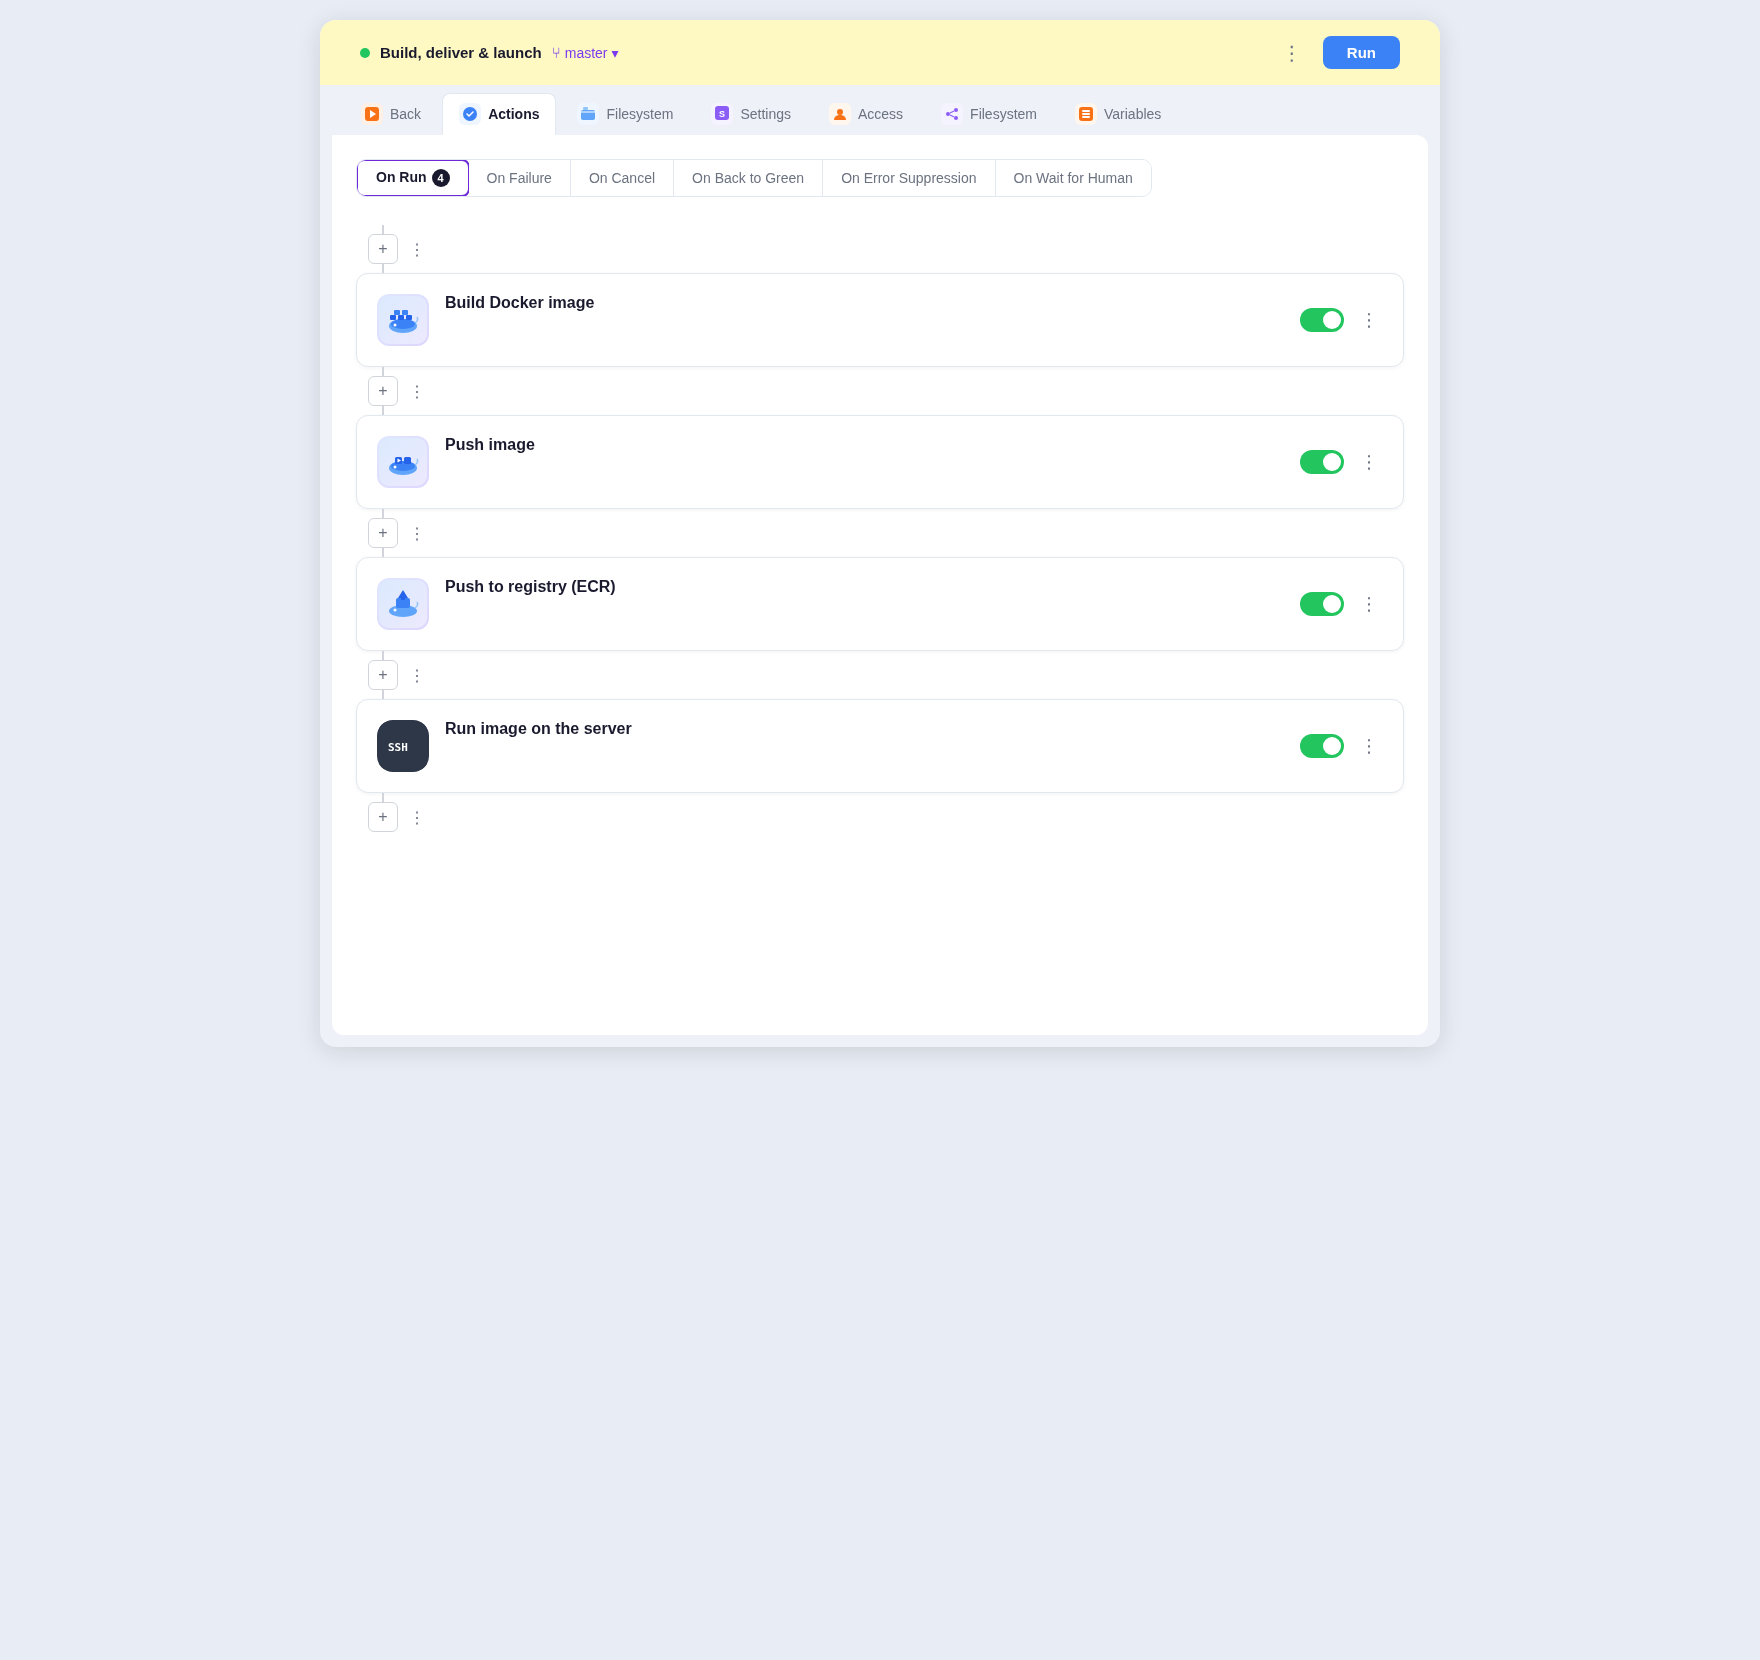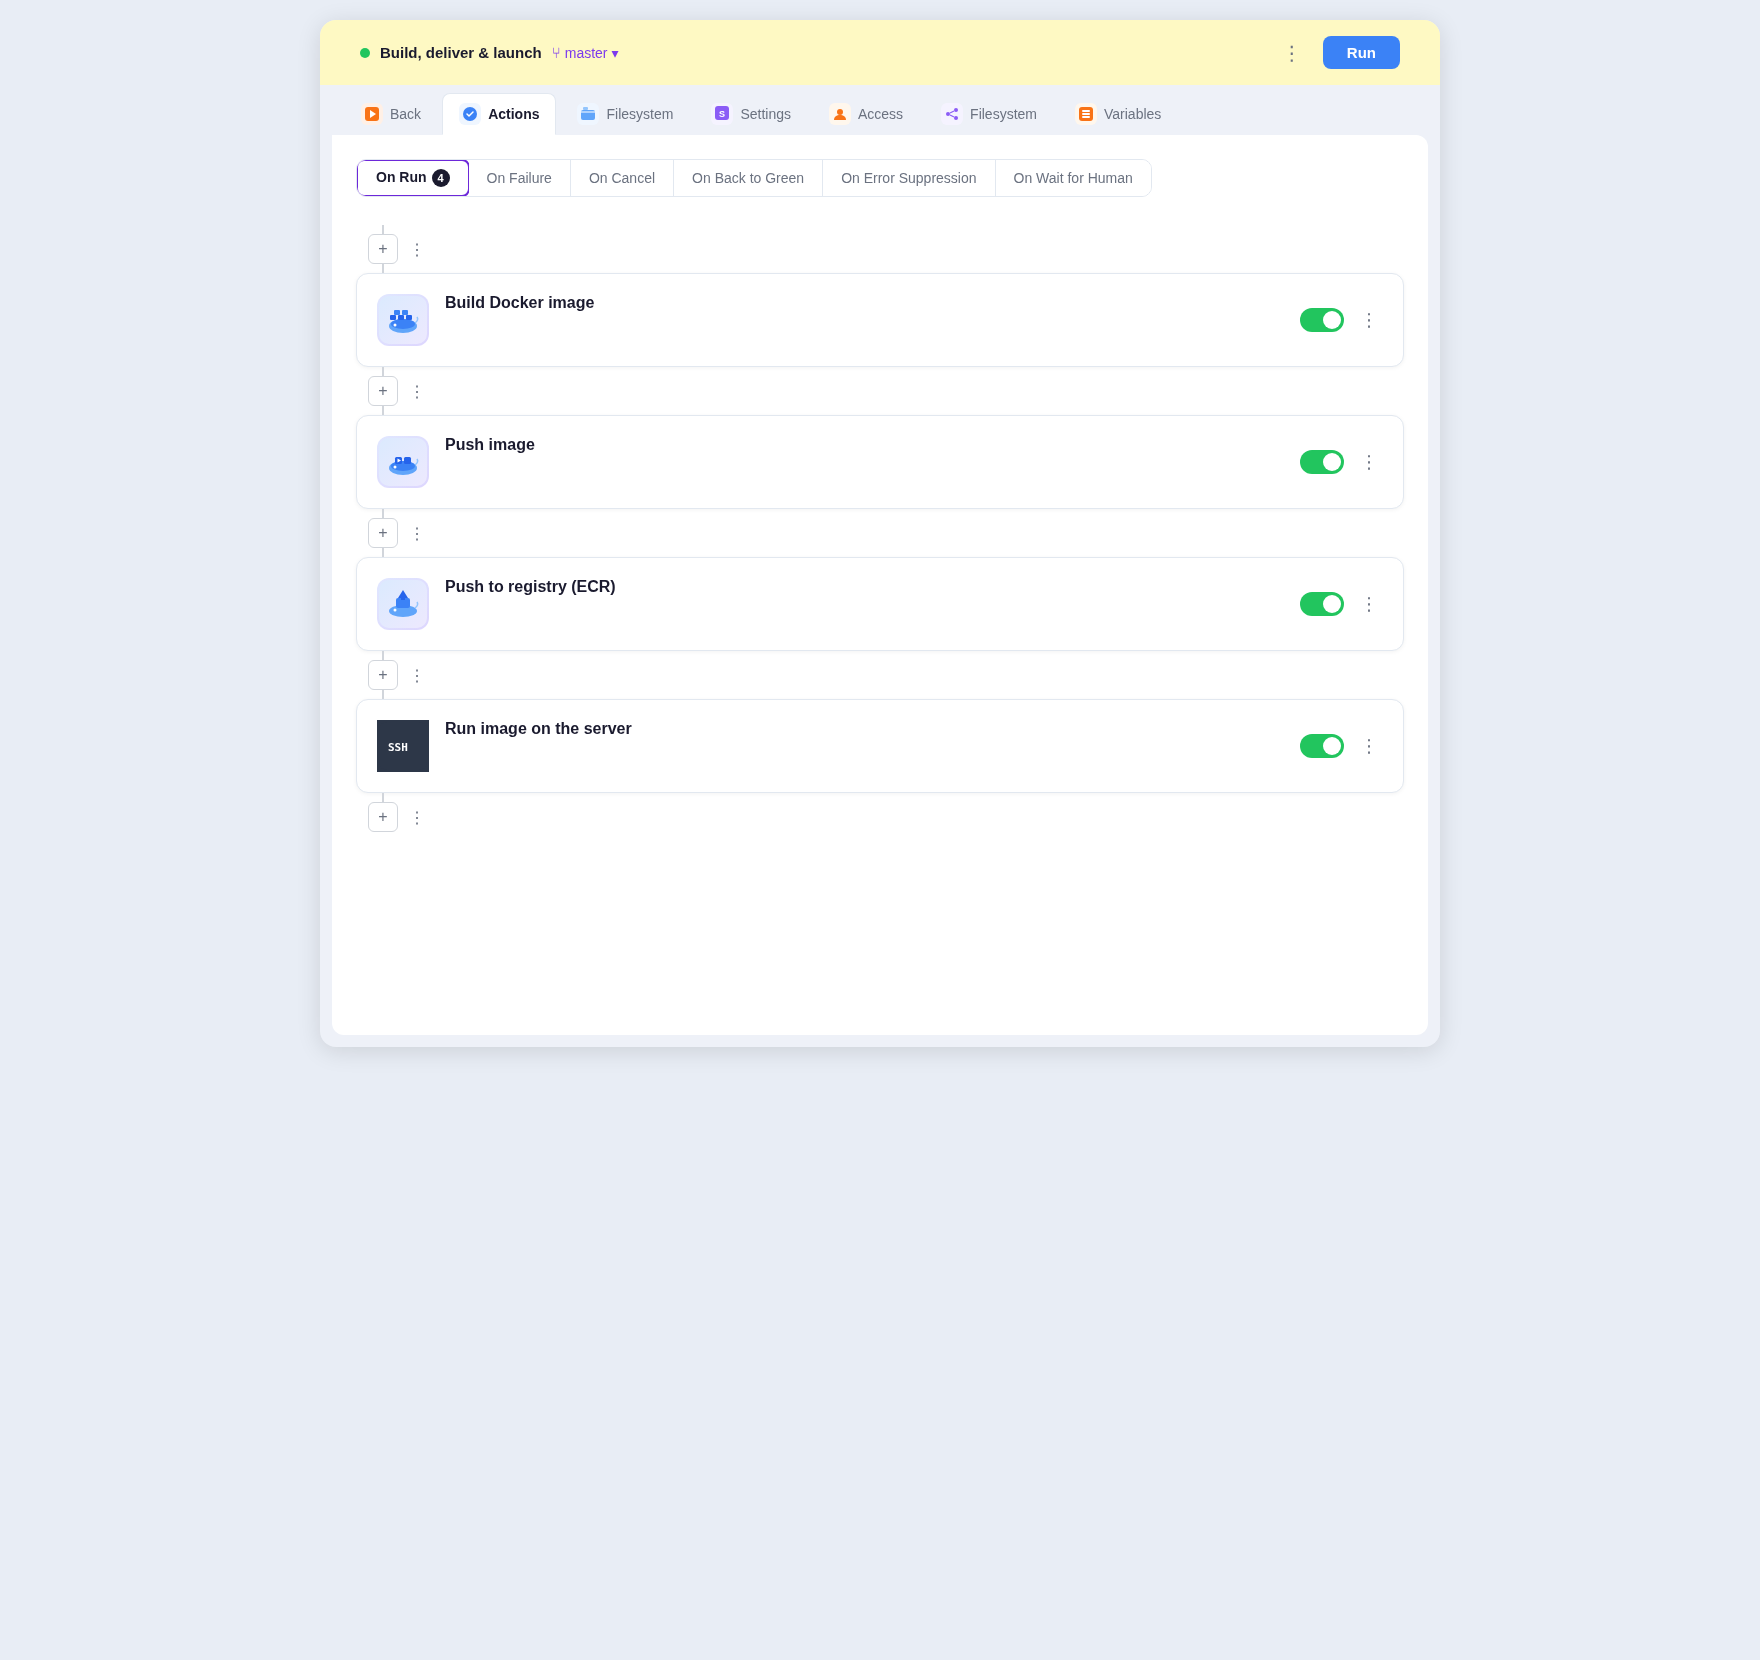--- a/index.html
+++ b/index.html
@@ -242,21 +242,21 @@
       display: flex;
       align-items: center;
       justify-content: center;
       overflow: hidden;
     }
     .action-icon.docker {
       background: linear-gradient(135deg, #e0e7ff 0%, #ddd6fe 100%);
     }
     .action-icon.ssh {
       background: #2d3748;
-      border-radius: 0;
+      border-radius: 16px;
     }
     .action-label {
       font-size: 16px;
       font-weight: 600;
       color: #1a1a2e;
     }
     .action-card-right {
       display: flex;
       align-items: center;
       gap: 12px;

